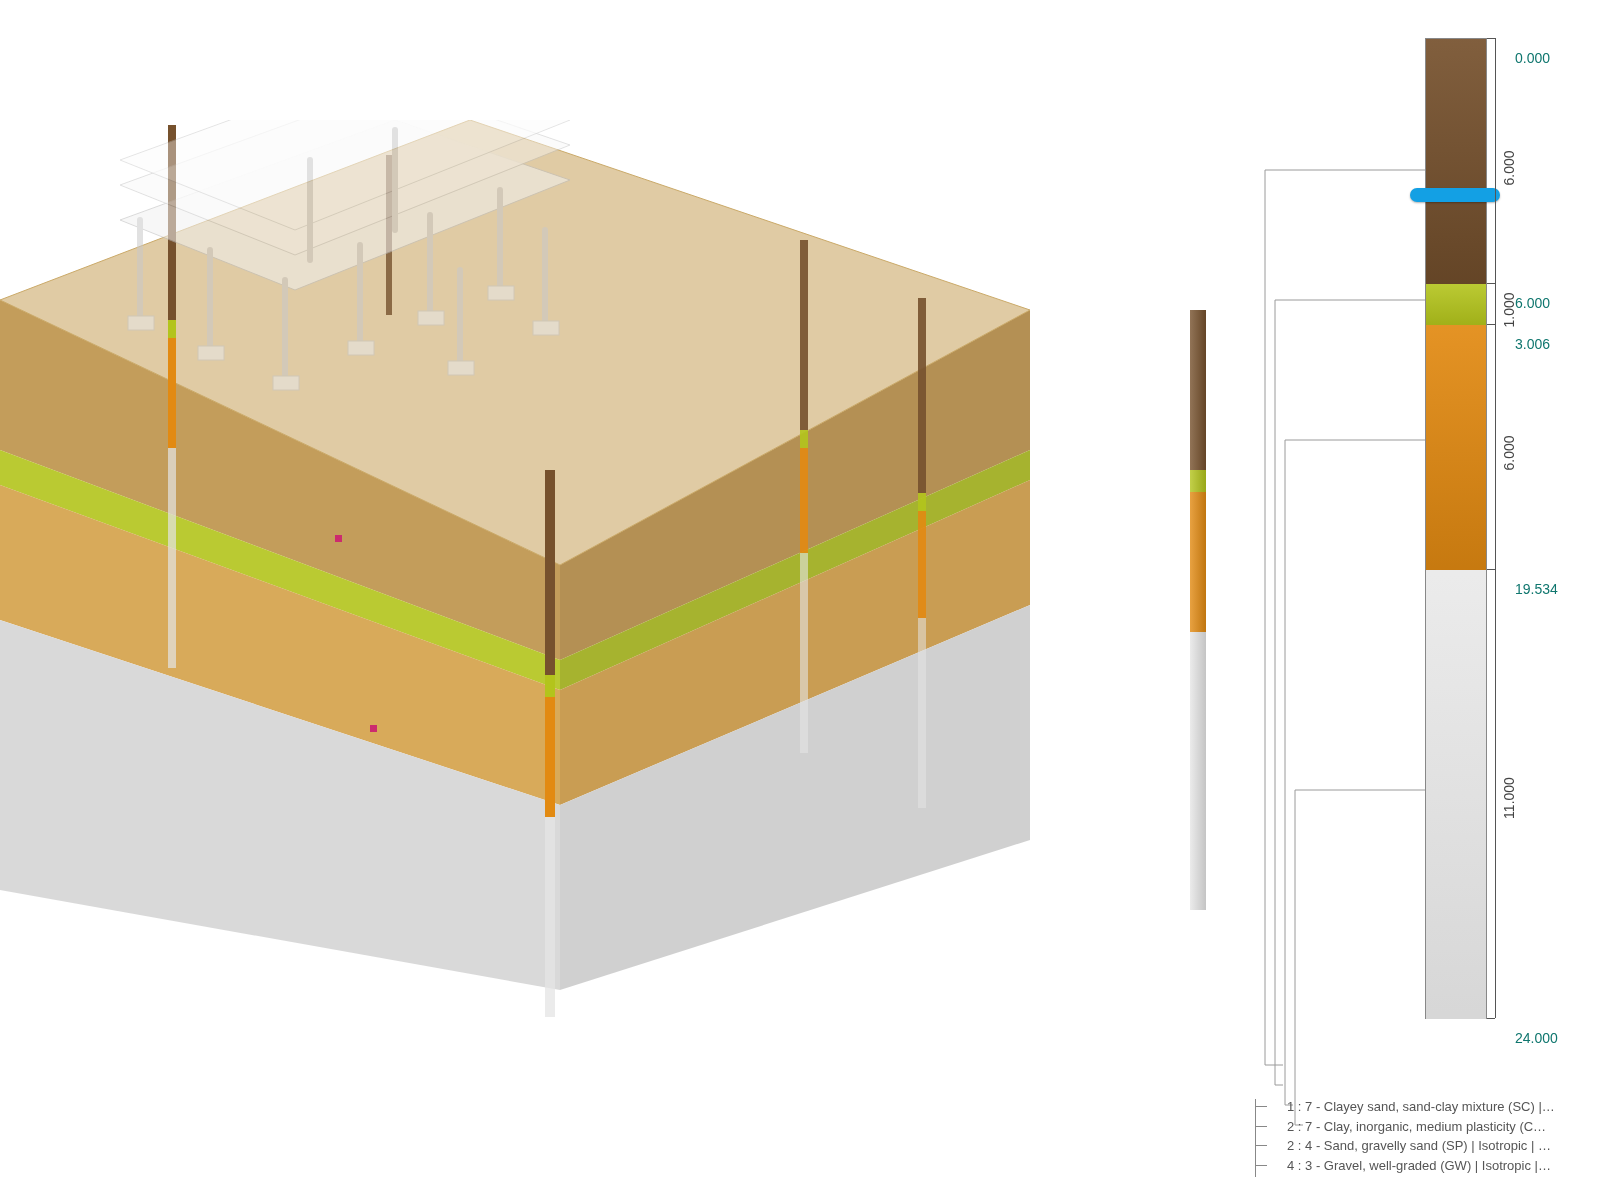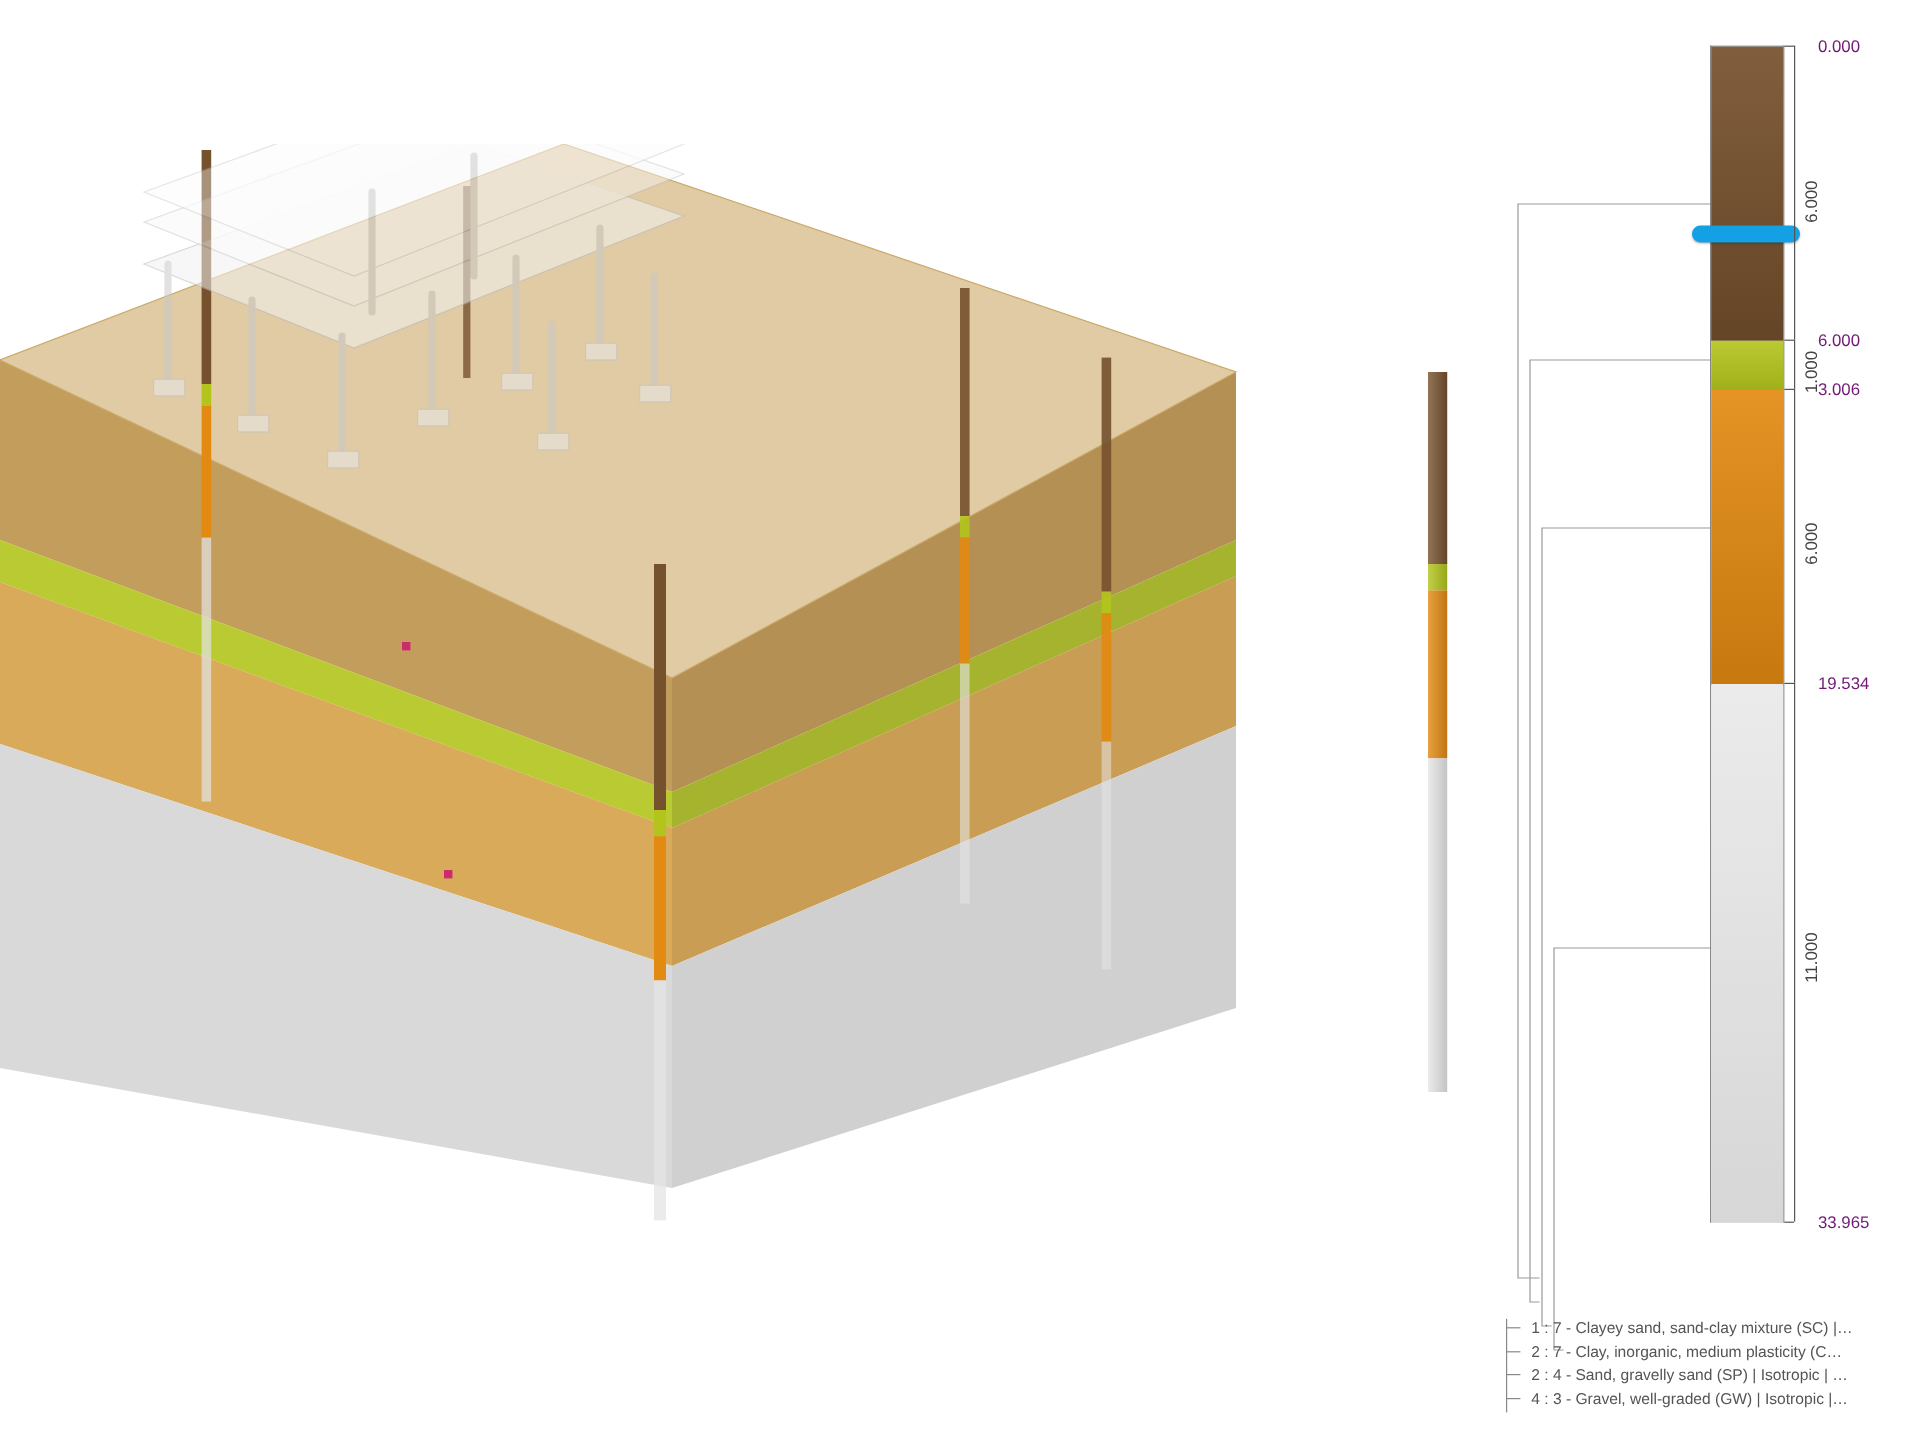--- a/index.html
+++ b/index.html
@@ -103,22 +103,23 @@
     left: 0;
     width: 8px;
     height: 1px;
     background: #555;
   }
   .tick-lbl {
     position: absolute;
     left: 28px;
     transform: translateY(-50%);
     font-size: 14px;
-    color: #701a75;
+    color: #0f766e;
     white-space: nowrap;
+    margin-top: 20px;
   }
   .dim-lbl {
     position: absolute;
     left: 14px;
     transform-origin: left top;
     transform: rotate(-90deg) translateX(-50%);
     font-size: 14px;
     color: #444;
   }
   .dim-line {
@@ -133,21 +134,21 @@
     position: absolute;
     right: 25px;
     bottom: 25px;
     width: 320px;
     font-size: 13px;
     color: #555;
     line-height: 1.5;
   }
   .legend-row {
     position: relative;
-    padding-left: 21px;
+    padding-left: 32px;
     white-space: nowrap;
     overflow: hidden;
     text-overflow: ellipsis;
   }
   .legend-row::before {
     content:"";
     position:absolute;
     left:0; top:9px; width:12px; height:1px;
     background:#888;
   }
@@ -302,21 +303,21 @@
       <div class="tick" style="top:245px"></div>
       <div class="tick-lbl" style="top:245px">6.000</div>
 
       <div class="tick" style="top:286px"></div>
       <div class="tick-lbl" style="top:286px">3.006</div>
 
       <div class="tick" style="top:531px"></div>
       <div class="tick-lbl" style="top:531px">19.534</div>
 
       <div class="tick" style="top:980px"></div>
-      <div class="tick-lbl" style="top:980px">33.965</div>
+      <div class="tick-lbl" style="top:980px">24.000</div>
 
       <div class="dim-line" style="top:0px; height:245px"></div>
       <div class="dim-lbl" style="top:130px">6.000</div>
 
       <div class="dim-line" style="top:245px; height:41px"></div>
       <div class="dim-lbl" style="top:272px">1.000</div>
 
       <div class="dim-line" style="top:286px; height:245px"></div>
       <div class="dim-lbl" style="top:415px">6.000</div>
 

